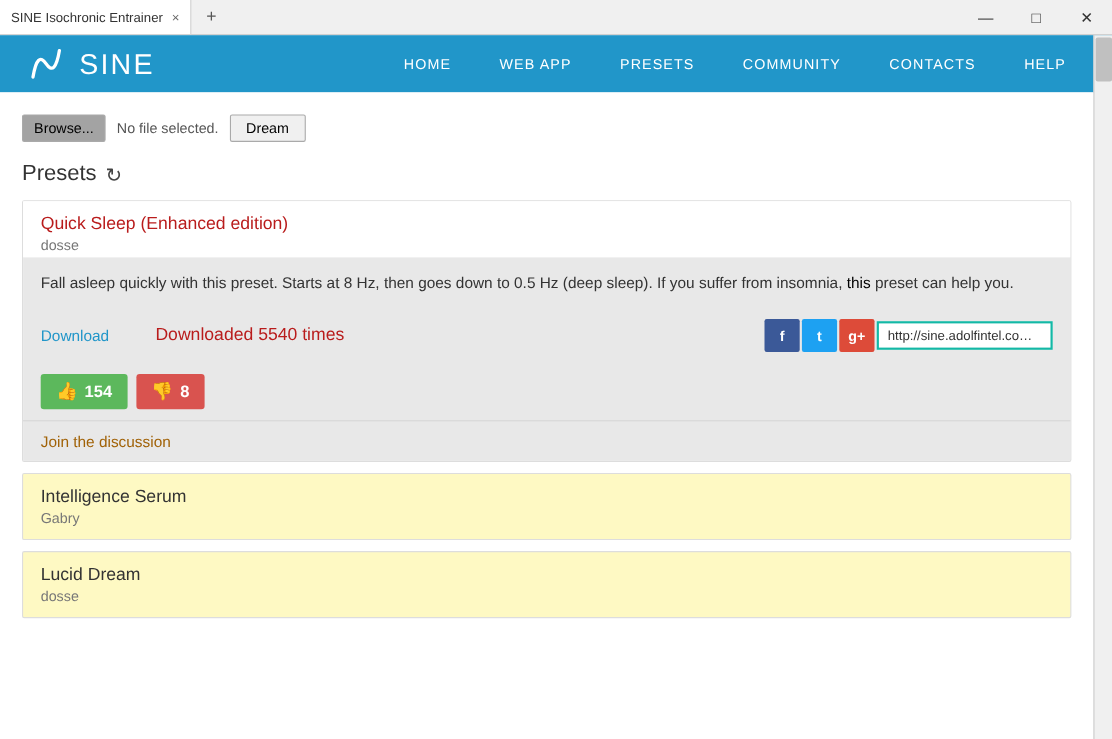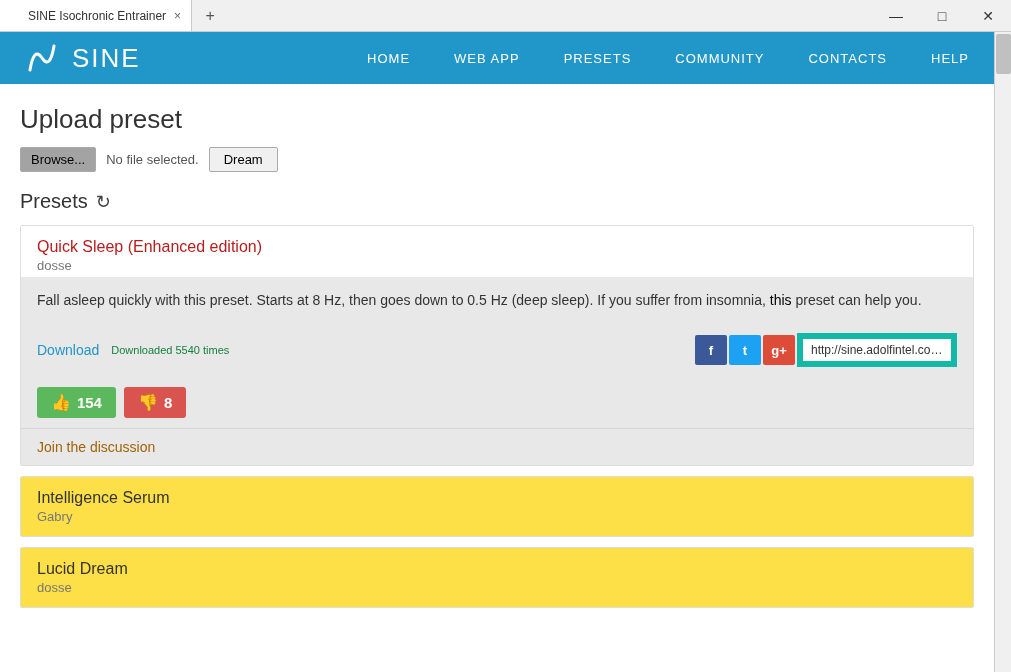--- a/index.html
+++ b/index.html
@@ -17,21 +17,21 @@
     .titlebar-tab {
       display: flex;
       align-items: center;
       height: 100%;
       padding: 0 10px;
       background: #fff;
       border-right: 1px solid #ccc;
       font-size: 12px;
       gap: 8px;
     }
-    .titlebar-tab-label { font-size: 12px; color: #333; margin-left: 18px; }
+    .titlebar-tab-label { font-size: 12px; color: #333; }
     .titlebar-close-btn {
       font-size: 12px;
       cursor: pointer;
       color: #666;
       background: none;
       border: none;
       line-height: 1;
     }
     .titlebar-new-tab {
       width: 28px;
@@ -226,22 +226,23 @@
       align-items: center;
       gap: 12px;
     }
     .download-link {
       color: #2196c9;
       text-decoration: none;
       font-size: 14px;
       cursor: pointer;
     }
     .downloaded-count {
-      color: #15803d;
-      font-size: 11px;
+      color: #b91c1c;
+      font-size: 16px;
+      margin-left: 30px;
     }
     .social-buttons {
       margin-left: auto;
       display: flex;
       align-items: center;
       gap: 2px;
     }
     .social-btn {
       width: 32px;
       height: 30px;
@@ -254,21 +255,21 @@
       font-weight: bold;
       color: #fff;
     }
     .social-btn.facebook { background: #3b5998; }
     .social-btn.twitter { background: #1da1f2; }
     .social-btn.google { background: #dd4b39; }
     .share-url {
       font-size: 12px;
       color: #333;
       background: #fff;
-      border: 6px solid #14b8a6;
+      border: 2px solid #14b8a6;
       padding: 4px 8px;
       width: 160px;
       overflow: hidden;
       white-space: nowrap;
       text-overflow: ellipsis;
     }
 
     
     .vote-section {
       padding: 10px 16px;
@@ -304,21 +305,21 @@
       text-decoration: none;
       font-size: 14px;
       cursor: pointer;
     }
 
     
     .preset-card-simple {
       border: 1px solid #ddd;
       border-radius: 2px;
       margin-bottom: 10px;
-      background: #fde047;
+      background: #fef9c3;
       padding: 12px 16px;
     }
     .preset-card-simple .preset-title {
       font-size: 16px;
       color: #333;
     }
     .preset-card-simple .preset-author {
       font-size: 13px;
       color: #777;
       margin-top: 2px;
@@ -357,21 +358,20 @@
     <a class="nav-link">HELP</a>
   </nav>
 </div>
 
 <div class="scrollbar">
   <div class="scrollbar-thumb"></div>
 </div>
 
 <div class="main">
 
-  <h1 class="page-title">Upload preset</h1>
 
   <div class="upload-section">
     <button class="browse-btn">Browse...</button>
     <span class="no-file-text">No file selected.</span>
     <button class="upload-btn">Dream</button>
   </div>
 
   <div class="presets-header">
     <span>Presets</span>
     <span class="refresh-icon">↻</span>

